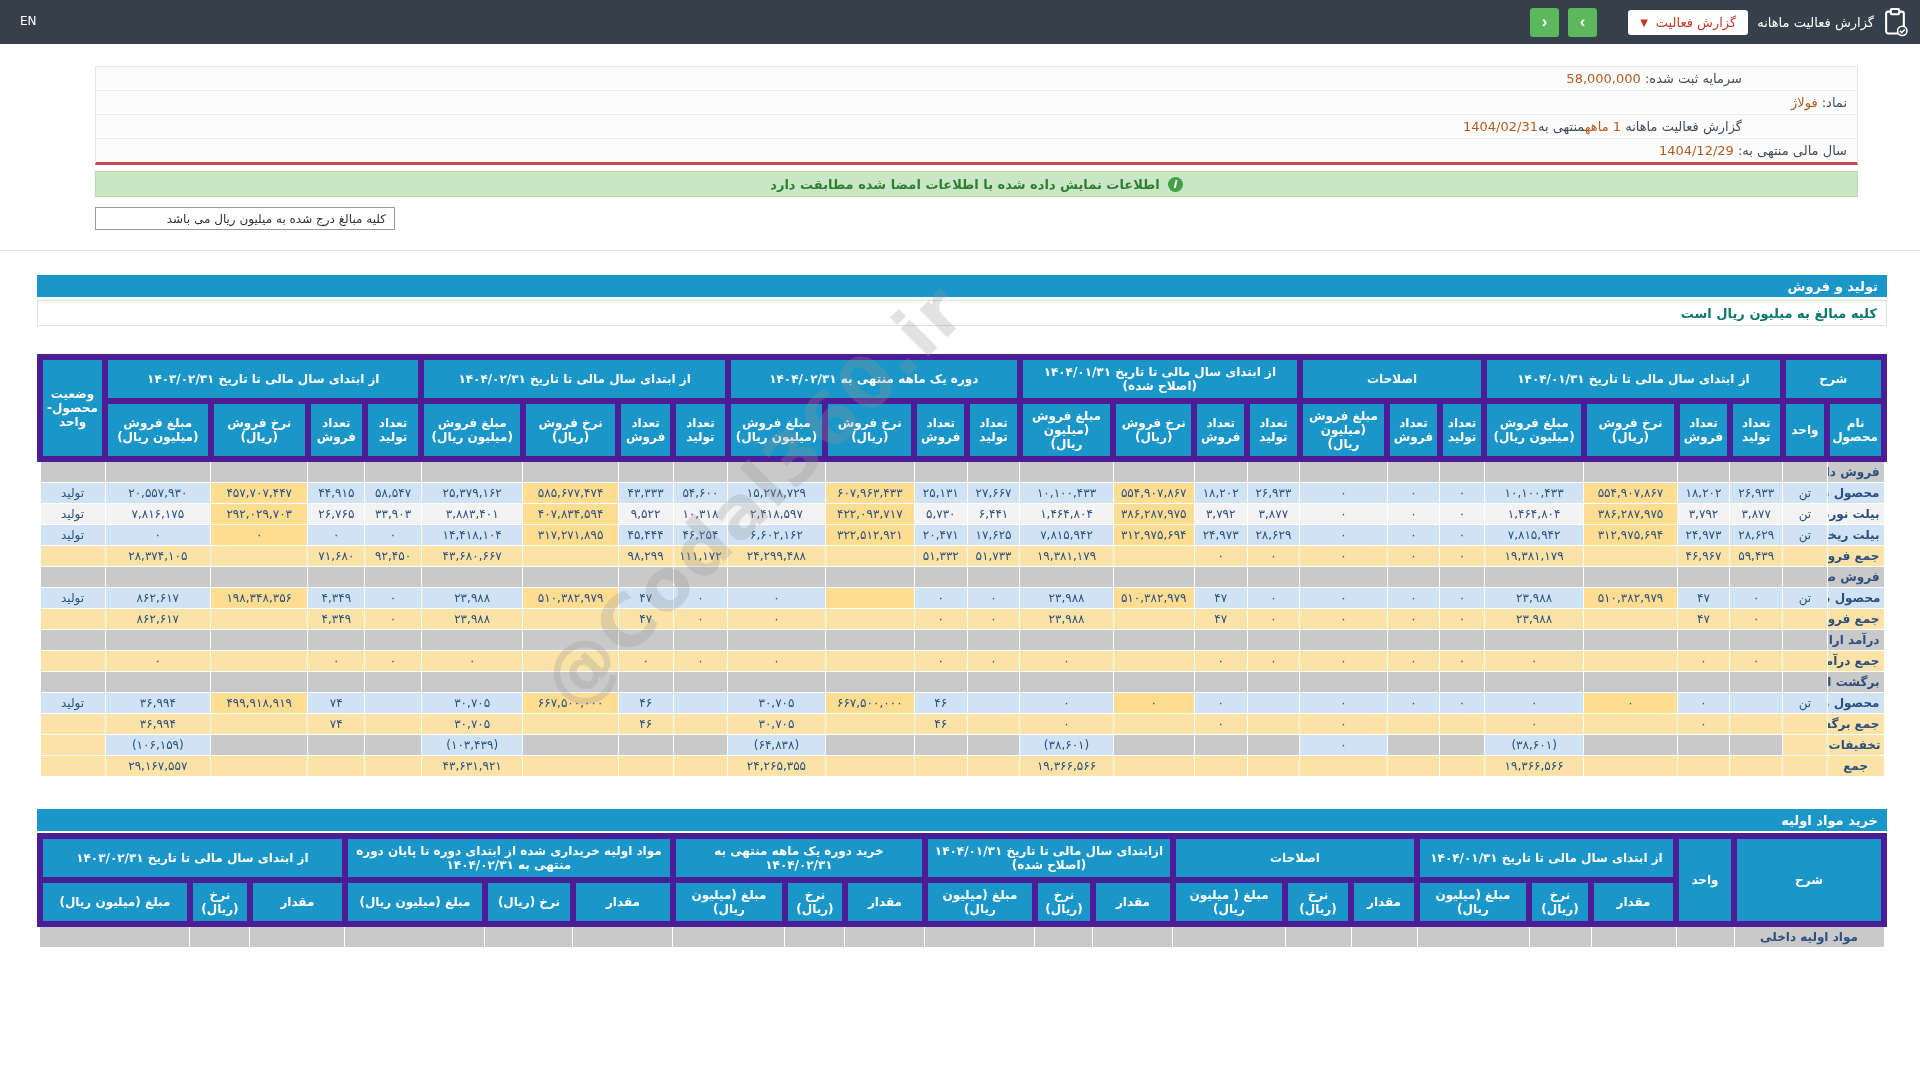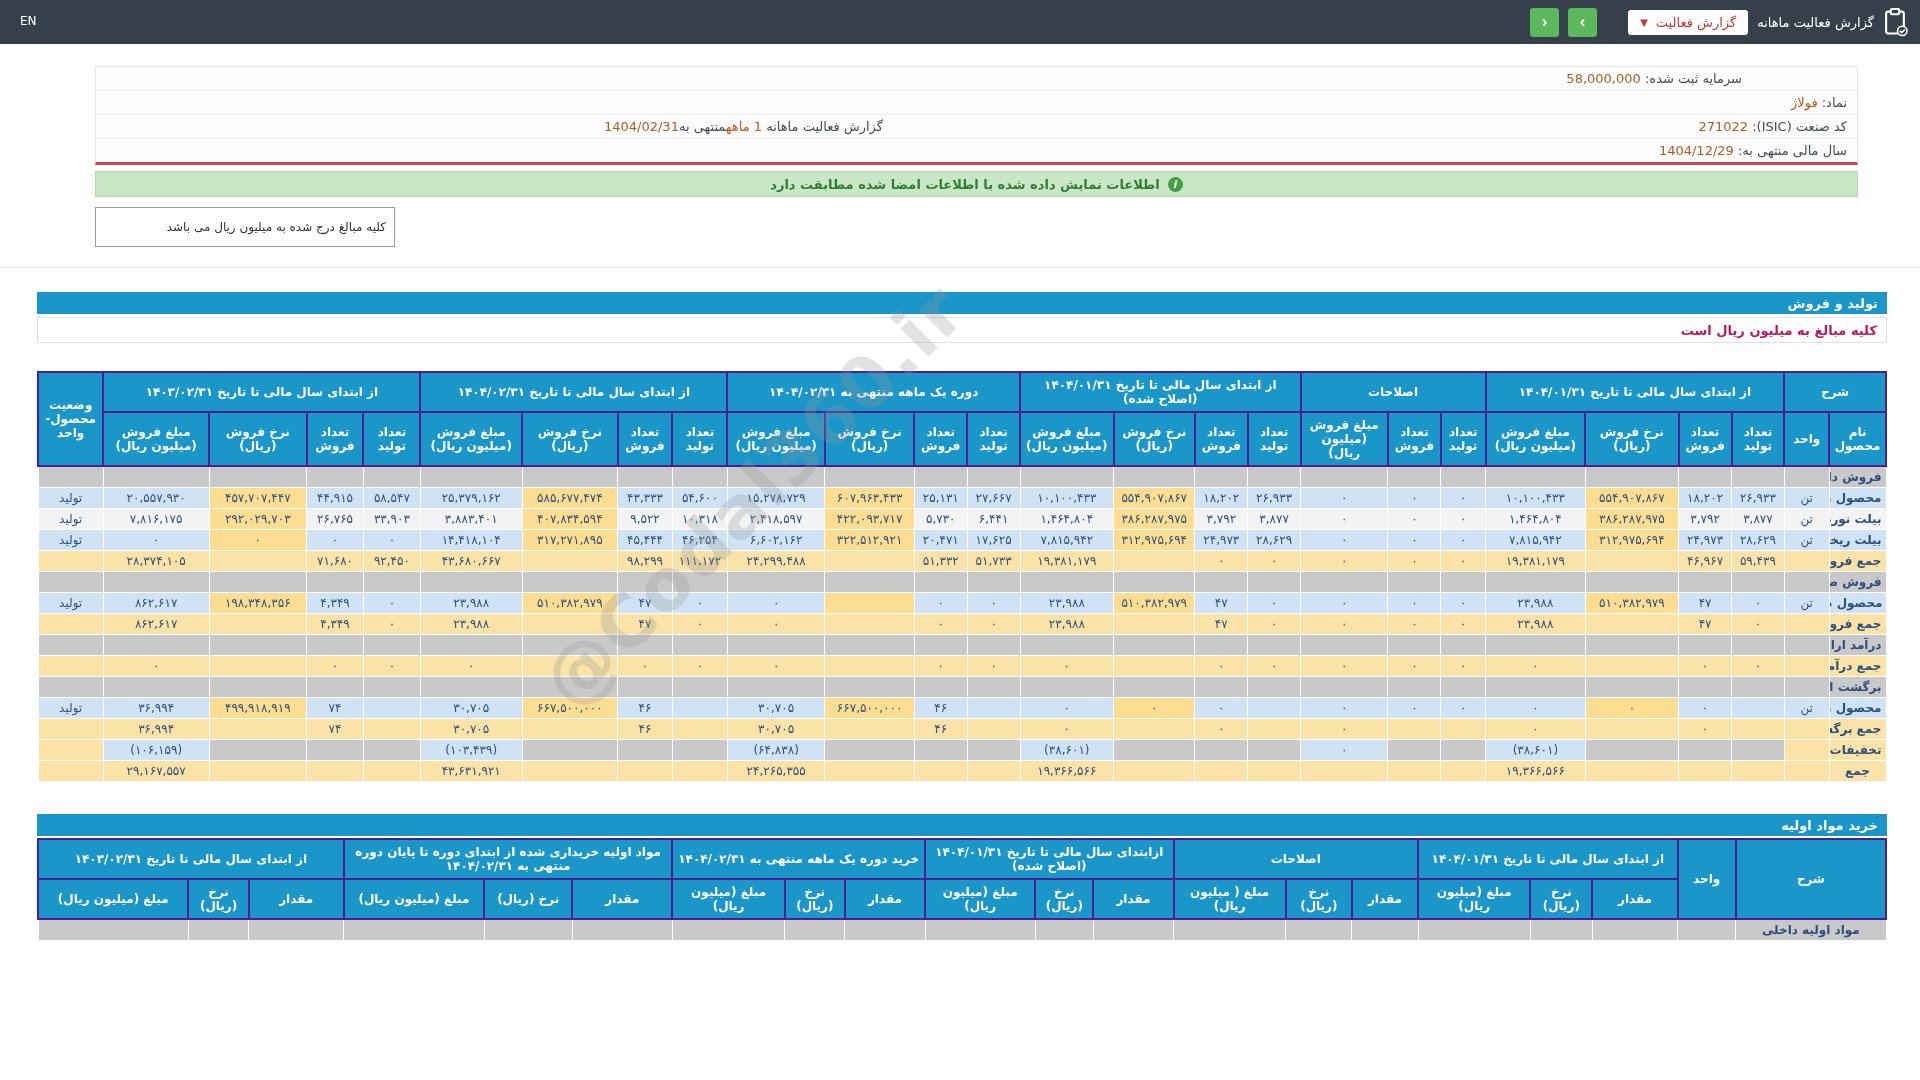--- a/index.html
+++ b/index.html
@@ -28,34 +28,34 @@
   .info-row:last-child{border-bottom:none}
   .info-cell{padding:4px 10px;font-size:13px;color:#444d57;text-align:right;white-space:nowrap}
   .info-cell.lefthalf{padding-right:115px}
   .val{color:var(--value-orange)}
   
   .notice{margin:6px 62px 0 95px;height:26px;background:var(--notice-bg);border:1px solid #b5d8af;
           display:flex;align-items:center;justify-content:center;gap:8px;color:var(--notice-text);
           font-size:13px;font-weight:bold}
   .info-icon{width:15px;height:15px;border-radius:50%;background:#43a047;color:#fff;font-size:11px;
              display:flex;align-items:center;justify-content:center;font-style:italic;flex:0 0 15px}
-  .note-box{width:300px;height:40px;border:1px solid #9a9a9a;background:#fff;margin:10px 1525px 0 0;
+  .note-box{width:300px;height:23px;border:1px solid #9a9a9a;background:#fff;margin:10px 1525px 0 0;
             display:flex;align-items:center;padding:0 8px;font-size:12px;color:#333}
   .page-divider{margin-top:20px;border-top:1px solid #e2e2e2}
   
   .section-bar{margin:24px 33px 0 37px;height:22px;background:var(--accent-blue);color:#fff;
                font-weight:bold;font-size:13px;display:flex;align-items:center;padding:0 9px}
   .section-bar.second{margin-top:32px}
   .amounts-note{margin:3px 33px 0 37px;height:26px;background:#fff;border:1px solid #e0e0e0;
-                display:flex;align-items:center;padding:0 9px;font-weight:bold;font-size:13px;color:#be185d}
+                display:flex;align-items:center;padding:0 9px;font-weight:bold;font-size:13px;color:#0f766e}
   
   table.data{border-collapse:collapse;margin:28px 33px 0 37px;table-layout:fixed;width:1850px}
   table.data.second{margin-top:2px}
   table.data th{background:var(--accent-blue);color:#fff;font-weight:bold;font-size:12px;
-                border:2px solid #4c1d95;padding:5px 3px;text-align:center;vertical-align:middle}
+                border:6px solid #4c1d95;padding:5px 3px;text-align:center;vertical-align:middle}
   table.data td{border:1px solid #fff;font-size:12px;color:var(--text-navy);text-align:center;
                 padding:3px 4px;vertical-align:middle;white-space:nowrap;overflow:hidden}
   td.lbl{text-align:right;white-space:normal;font-weight:bold}
   td.lbl-sec{text-align:right;white-space:normal;font-weight:bold;color:#1f3864;background:var(--cell-gray)}
   .c-blue{background:var(--cell-blue)} .c-alt{background:#f3f3f3}
   .c-yel{background:var(--cell-yellow)} .c-sum{background:var(--cell-sum)}
   .c-sec{background:var(--cell-gray)} .c-gray{background:var(--cell-gray)}
   .neg{color:var(--neg-red)}
   
   .watermark{position:absolute;left:585px;top:640px;transform:rotate(-45deg);transform-origin:left bottom;
@@ -95,23 +95,20 @@
     <div class="info-cell lefthalf">
       <span>سرمایه ثبت شده:</span> <span class="val">58,000,000</span>
     </div>
   </div>
   <div class="info-row">
     <div class="info-cell">
       <span>نماد:</span> <span class="val">فولاژ</span>
     </div>
   </div>
   <div class="info-row">
-    <div class="info-cell">
-      <span>کد صنعت (ISIC):</span> <span class="val">271022</span>
-    </div>
     <div class="info-cell lefthalf">
       <span>گزارش فعالیت ماهانه</span> <span class="val">1 ماهه</span><span>منتهی به</span><span class="val">1404/02/31</span>
     </div>
   </div>
   <div class="info-row">
     <div class="info-cell">
       <span>سال مالی منتهی به:</span> <span class="val">1404/12/29</span>
     </div>
   </div>
 </div>

